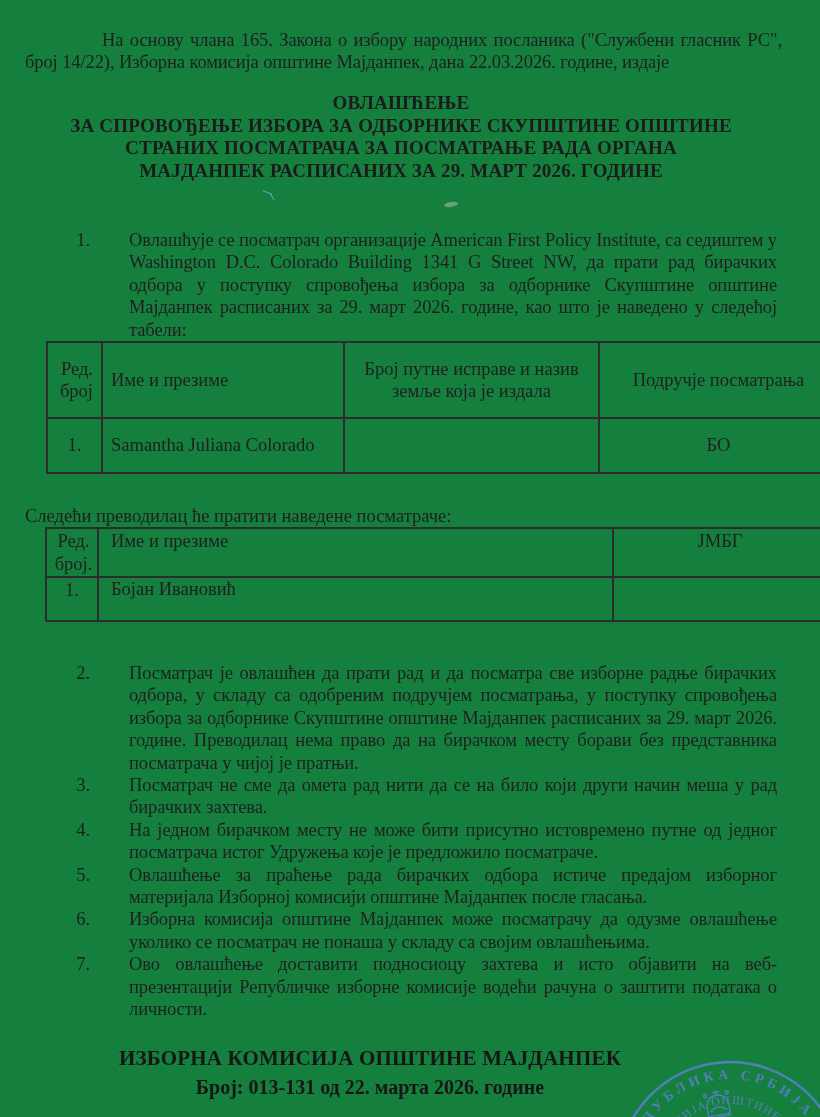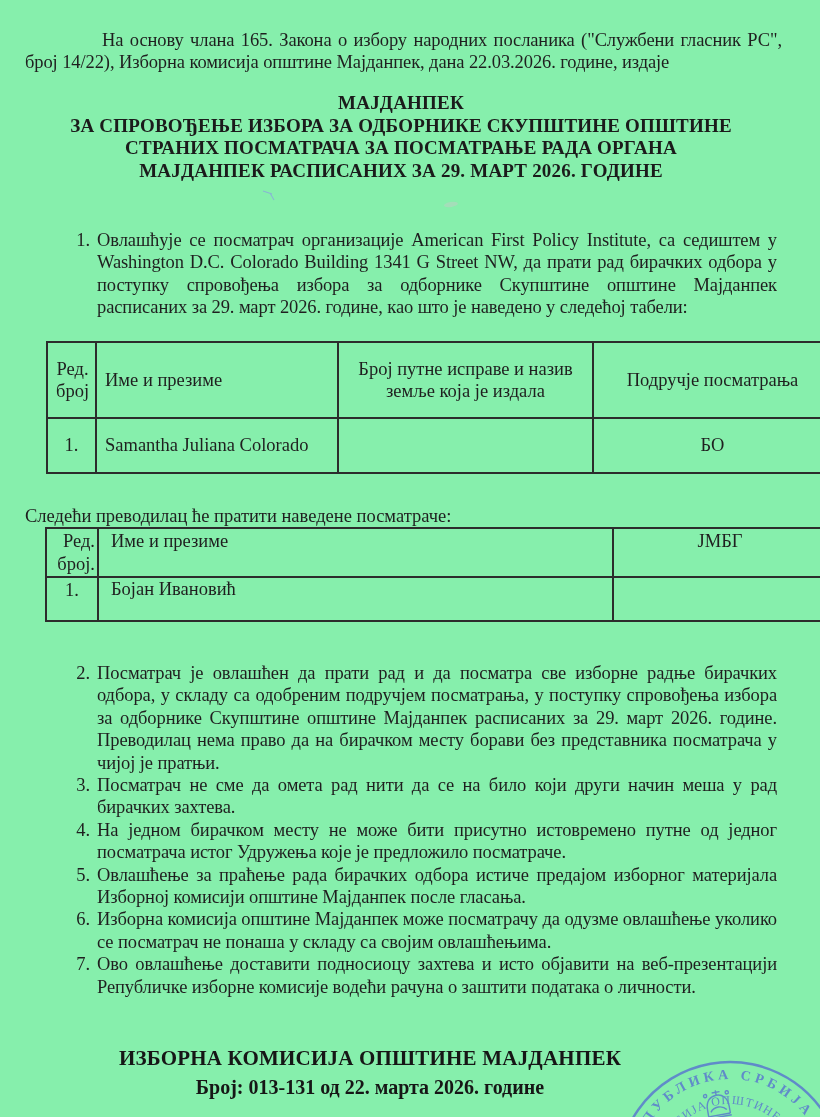--- a/index.html
+++ b/index.html
@@ -1,62 +1,62 @@
 <!DOCTYPE html>
 <html><head>
 <meta charset="utf-8">
 <style>
   html,body { margin:0; padding:0; background:#e8e8e8; }
   .page {
     position:relative;
     width:820px; height:1117px;
     margin:0 auto;
-    background:#86efac;
+    background:#15803d;
     overflow:hidden;
     font-family:"Liberation Serif","DejaVu Serif",serif;
     color:#1f1f1f;
   }
   .intro {
     position:absolute; left:25px; top:10px; width:757px;
     font-size:18.5px; line-height:22.5px; letter-spacing:-0.1px;
     text-align:justify; text-indent:77px;
   }
   .doc-title {
     position:absolute; left:20px; top:92px; width:762px;
     text-align:center; font-weight:bold;
     font-size:19px; line-height:22.6px; letter-spacing:0.2px;
     color:#1b1b1b;
   }
   .list-item { display:flex; font-size:18.5px; line-height:22.4px; letter-spacing:-0.1px; }
   .li-num { flex:0 0 72px; box-sizing:border-box; text-align:right; padding-right:7px; }
-  .li-text { flex:1; text-align:justify; }
+  .li-text { flex:1; text-align:justify;margin-left:32px; }
   .auth-item { position:absolute; left:25px; top:229px; width:752px; }
   .rules { position:absolute; left:25px; top:662px; width:752px; }
 
   table.doc-table {
     position:absolute; border-collapse:collapse; table-layout:fixed;
     font-size:18.5px; color:#1f1f1f; background:transparent;
   }
   table.doc-table th, table.doc-table td {
     border:2px solid #2c2c2c; font-weight:normal;
     overflow:hidden;
   }
   #observers-table { left:46px; top:341px; width:731px; }
   #observers-table th { height:54px; vertical-align:middle; line-height:22px; }
   #observers-table td { height:33px; vertical-align:middle; }
-  #observers-table .c-num  { width:41px;  text-align:center; padding:1px 2px 1px 4px; }
+  #observers-table .c-num  { width:41px;  text-align:right; padding:1px 8px 1px 4px; }
   #observers-table td.c-num { text-align:center; padding:1px 2px; }
   #observers-table .c-name { width:224px; text-align:left; padding:1px 8px; }
   #observers-table .c-pass { width:241px; text-align:center; padding:10px 6px; }
   #observers-table .c-area { width:225px; text-align:center; padding:1px 6px; }
 
   #translators-table { left:45px; top:527px; width:732px; }
   #translators-table th { height:44px; vertical-align:top; line-height:22.5px; }
   #translators-table td { height:38px; vertical-align:top; }
-  #translators-table .c-num  { width:43px; text-align:right; padding:1px 2px 1px 5px; }
+  #translators-table .c-num  { width:43px; text-align:center; padding:1px 2px 1px 5px; }
   #translators-table td.c-num { text-align:center; padding:2px 2px; }
   #translators-table .c-name { width:489px; text-align:left; padding:1px 12px; }
   #translators-table .c-jmbg { width:200px; text-align:center; padding:1px 6px; }
 
   .translator-intro {
     position:absolute; left:25px; top:486px; width:752px;
     font-size:18.5px; line-height:22.5px;
   }
   .footer {
     position:absolute; left:0; top:1044px; width:740px;
@@ -75,21 +75,21 @@
   }
 </style>
 </head>
 <body>
 
 <div class="page">
 
   <p class="intro">На основу члана 165. Закона о избору народних посланика ("Службени гласник РС", број 14/22), Изборна комисија општине Мајданпек, дана 22.03.2026. године, издаје</p>
 
   <div class="doc-title">
-    <div>МАЈДАНПЕК</div>
+    <div>ОВЛАШЋЕЊЕ</div>
     <div>ЗА СПРОВОЂЕЊЕ ИЗБОРА ЗА ОДБОРНИКЕ СКУПШТИНЕ ОПШТИНЕ</div>
     <div>СТРАНИХ ПОСМАТРАЧА ЗА ПОСМАТРАЊЕ РАДА ОРГАНА</div>
     <div>МАЈДАНПЕК РАСПИСАНИХ ЗА 29. МАРТ 2026. ГОДИНЕ</div>
   </div>
 
   <div class="auth-item list-item">
     <div class="li-num">1.</div>
     <div class="li-text">Овлашћује се посматрач организације American First Policy Institute, са седиштем у Washington D.C. Colorado Building 1341 G Street NW, да прати рад бирачких одбора у поступку спровођења избора за одборнике Скупштине општине Мајданпек расписаних за 29. март 2026. године, као што је наведено у следећој табели:</div>
   </div>
 

